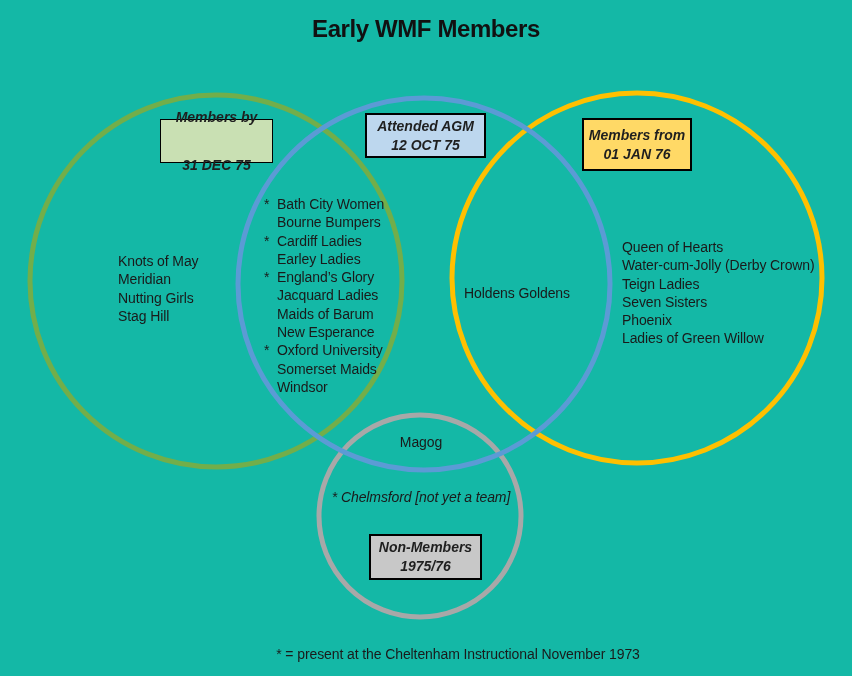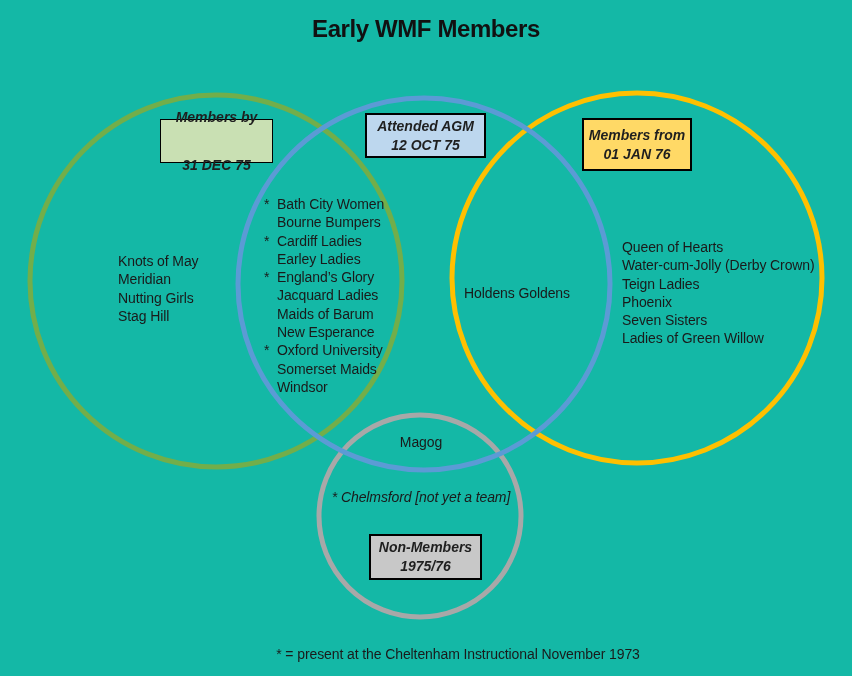--- a/index.html
+++ b/index.html
@@ -140,22 +140,22 @@
   </div>
 
   <div class="namelist list-holdens">
     <div>Holdens Goldens</div>
   </div>
 
   <div class="namelist list-right">
     <div>Queen of Hearts</div>
     <div>Water-cum-Jolly (Derby Crown)</div>
     <div>Teign Ladies</div>
+    <div>Seven Sisters</div>
     <div>Phoenix</div>
-    <div>Seven Sisters</div>
     <div>Ladies of Green Willow</div>
   </div>
 
   <div class="namelist list-magog">
     <div>Magog</div>
   </div>
 
   <div class="namelist list-chelms">
     <div>* Chelmsford [not yet a team]</div>
   </div>

